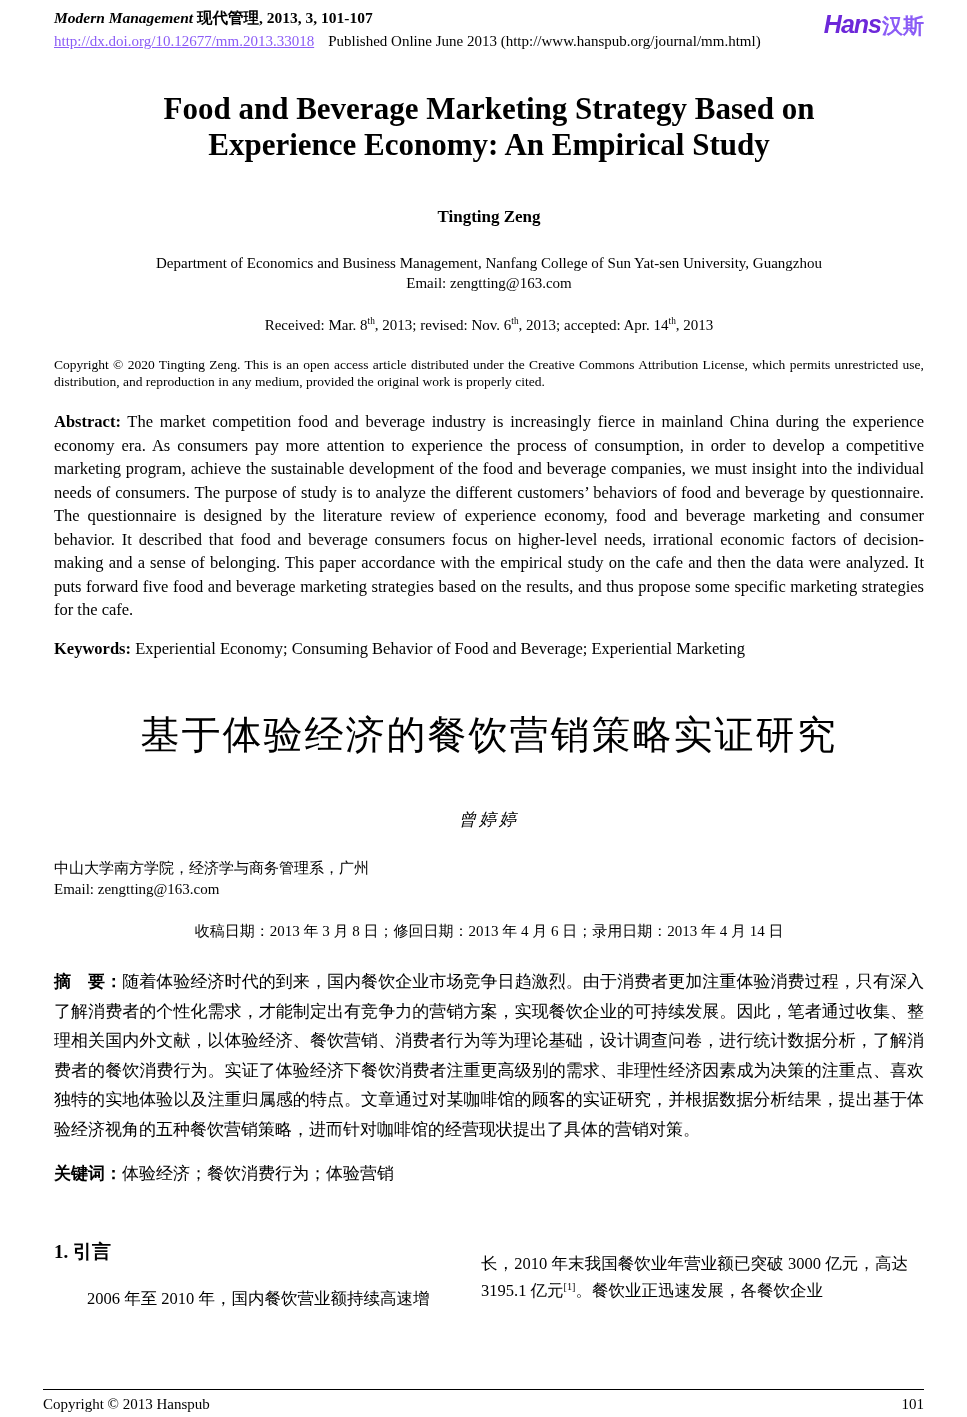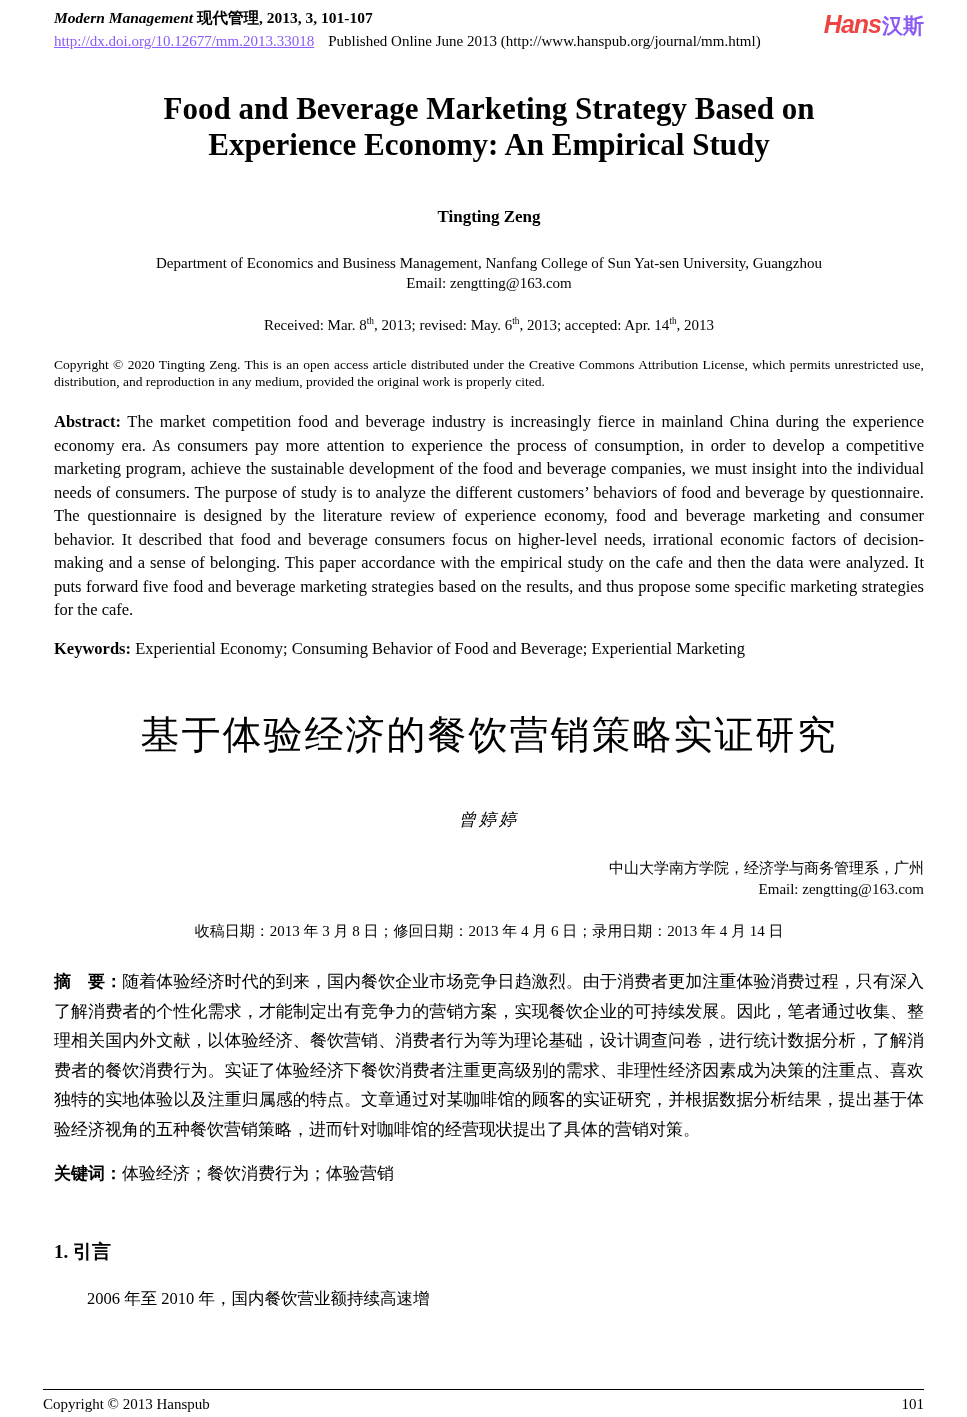--- a/index.html
+++ b/index.html
@@ -40,21 +40,21 @@
     text-decoration: underline;
     cursor: pointer;
   }
   .published { margin-left: 14px; }
   .logo {
     white-space: nowrap;
     margin-top: 2px;
     font-family: "Liberation Sans", "DejaVu Sans", sans-serif;
   }
   .logo-hans {
-    color: #ef4444;
+    color: #6d28d9;
     font-weight: bold;
     font-style: italic;
     font-size: 25px;
     letter-spacing: -1px;
   }
   .logo-cn {
     color: #8b5cf6;
     font-weight: bold;
     font-size: 21px;
     margin-left: 1px;
@@ -118,21 +118,21 @@
   }
   .author-cn {
     margin: 46px 0 0 0;
     text-align: center;
     font-size: 17px;
     font-style: italic;
     letter-spacing: 3px;
   }
   .affil-cn {
     margin-top: 27px;
-    text-align: right;
+    text-align: left;
     font-size: 15px;
     line-height: 21px;
   }
   .dates-cn {
     margin: 22px 0 0 0;
     text-align: center;
     font-size: 15px;
   }
   .abstract-cn {
     margin: 26px 0 0 0;
@@ -201,21 +201,21 @@
     <span class="title-line">Experience Economy: An Empirical Study</span>
   </h1>
 
   <p class="author-en">Tingting Zeng</p>
 
   <div class="affil-block">
     <div>Department of Economics and Business Management, Nanfang College of Sun Yat-sen University, Guangzhou</div>
     <div>Email: zengtting@163.com</div>
   </div>
 
-  <p class="received"><span>Received: Mar. 8</span><span class="sup">th</span><span>, 2013; revised: May. 6</span><span class="sup">th</span><span>, 2013; accepted: Apr. 14</span><span class="sup">th</span><span>, 2013</span></p>
+  <p class="received"><span>Received: Mar. 8</span><span class="sup">th</span><span>, 2013; revised: Nov. 6</span><span class="sup">th</span><span>, 2013; accepted: Apr. 14</span><span class="sup">th</span><span>, 2013</span></p>
 
   <p class="license">Copyright © 2020 Tingting Zeng. This is an open access article distributed under the Creative Commons Attribution License, which permits unrestricted use, distribution, and reproduction in any medium, provided the original work is properly cited.</p>
 
   <p class="abstract-en">
     <span class="bold">Abstract:</span>
     <span>The market competition food and beverage industry is increasingly fierce in mainland China during the experience economy era. As consumers pay more attention to experience the process of consumption, in order to develop a competitive marketing program, achieve the sustainable development of the food and beverage companies, we must insight into the individual needs of consumers. The purpose of study is to analyze the different customers’ behaviors of food and beverage by questionnaire. The questionnaire is designed by the literature review of experience economy, food and beverage marketing and consumer behavior. It described that food and beverage consumers focus on higher-level needs, irrational economic factors of decision-making and a sense of belonging. This paper accordance with the empirical study on the cafe and then the data were analyzed. It puts forward five food and beverage marketing strategies based on the results, and thus propose some specific marketing strategies for the cafe.</span>
   </p>
 
   <p class="keywords-en">
     <span class="bold">Keywords:</span>
@@ -239,20 +239,23 @@
 
   <p class="keywords-cn">
     <span class="bold">关键词：</span><span>体验经济；餐饮消费行为；体验营销</span>
   </p>
 
   <section class="two-col">
     <div class="col col-left">
       <h2 class="sec-heading">1. 引言</h2>
       <p class="body-cn">2006 年至 2010 年，国内餐饮营业额持续高速增</p>
     </div>
+    <div class="col col-right">
+      <p class="body-cn"><span>长，2010 年末我国餐饮业年营业额已突破 3000 亿元，高达 3195.1 亿元</span><span class="sup">[1]</span><span>。餐饮业正迅速发展，各餐饮企业</span></p>
+    </div>
   </section>
 
   <footer class="footer">
     <span>Copyright © 2013 Hanspub</span>
     <span>101</span>
   </footer>
 
 </div>
 
 </body></html>

